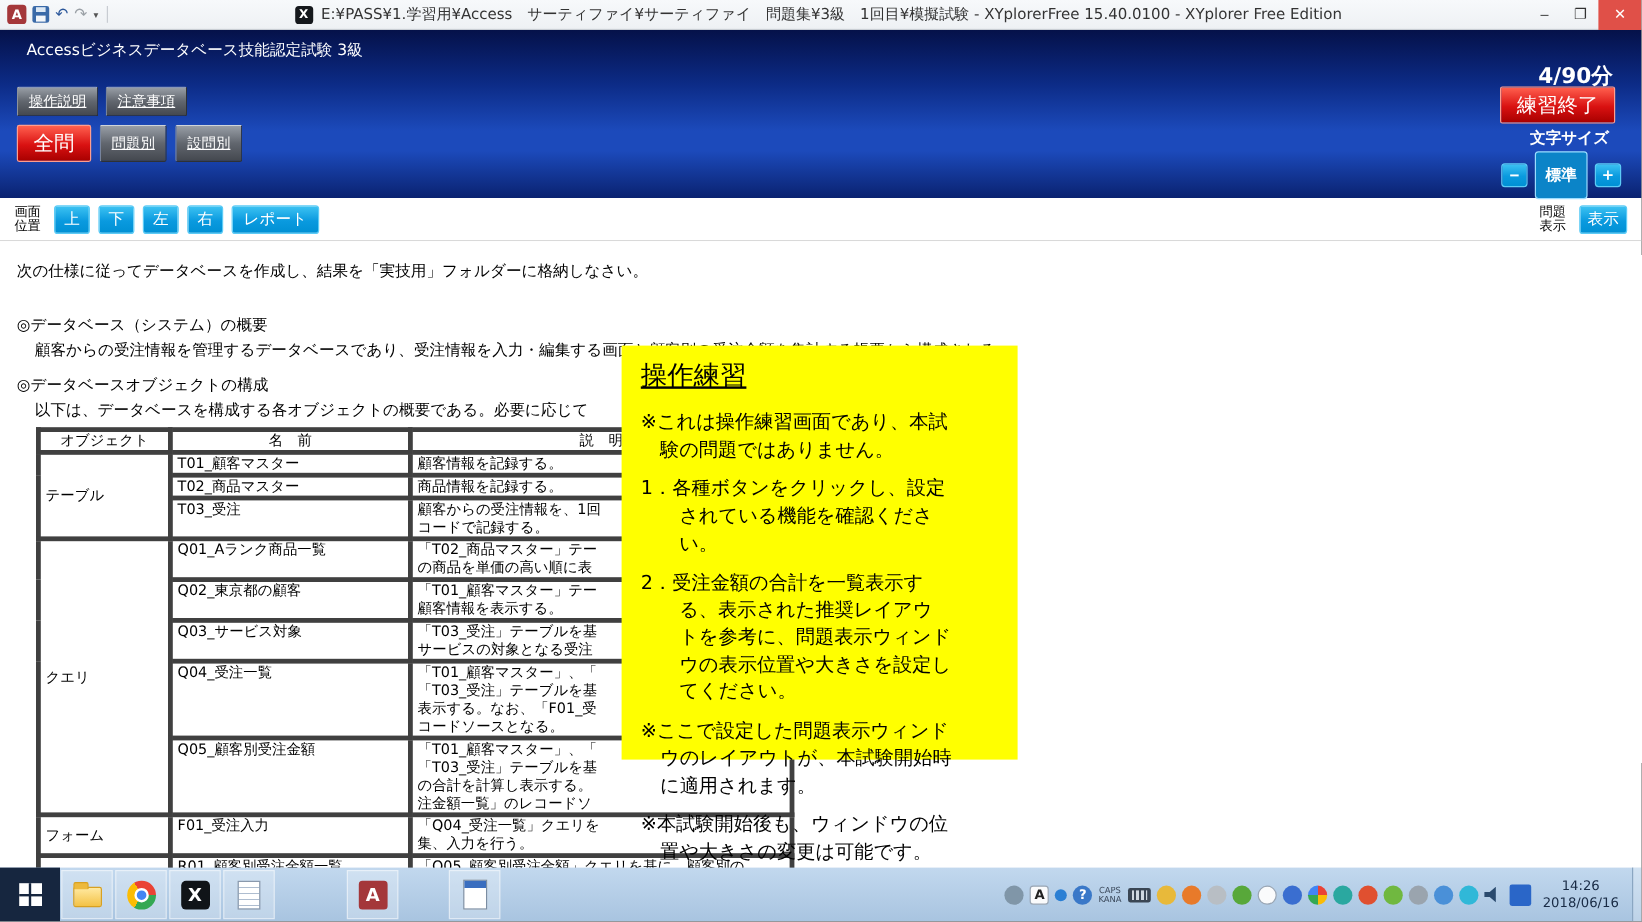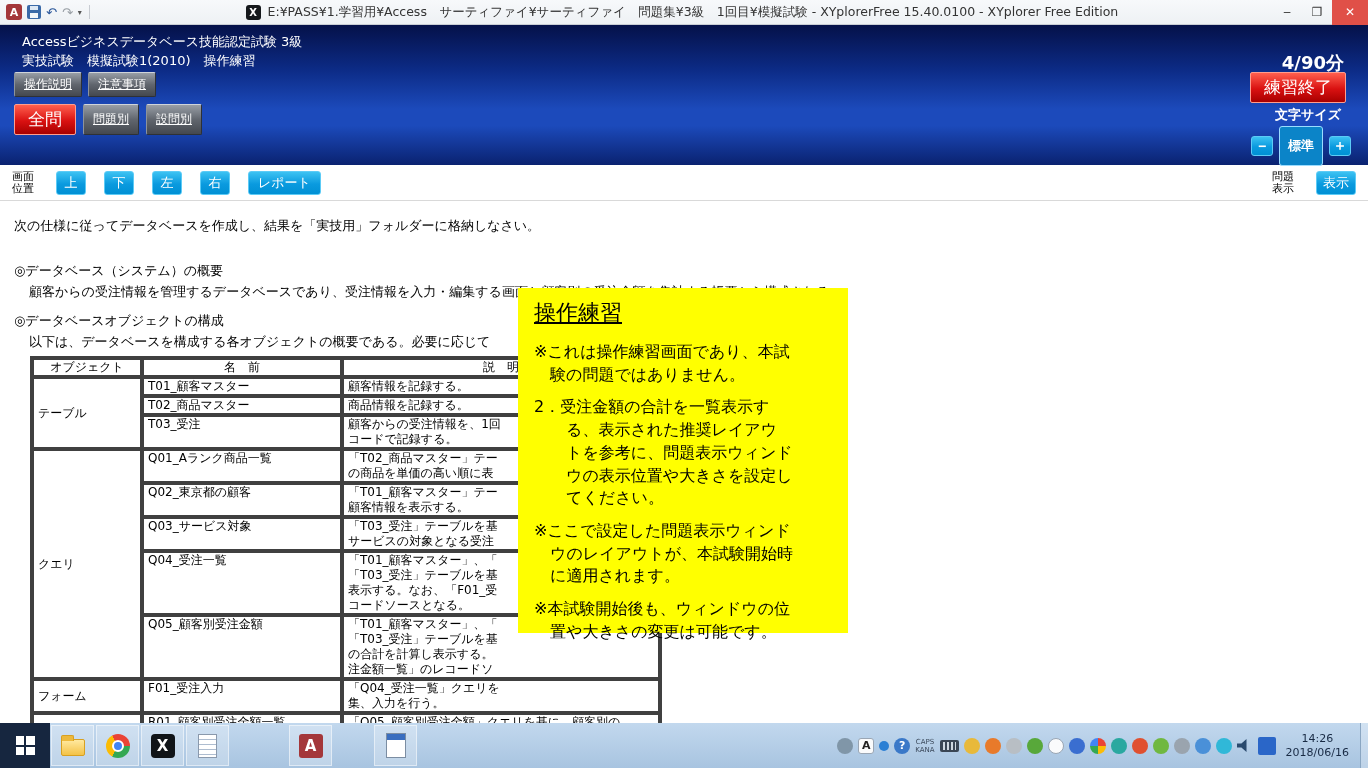--- a/index.html
+++ b/index.html
@@ -48,21 +48,21 @@
   .font-label { position:absolute; right:27px; top:81px; color:#fff; font-size:13px; font-weight:bold; }
   .font-btns { position:absolute; right:17px; top:101px; display:flex; gap:6px; align-items:center; }
   .cyan-btn { display:inline-flex; align-items:center; justify-content:center; color:#fff; font-size:13px;
               background:linear-gradient(180deg,#3cc2f2,#0a9adf 55%,#0090d4);
               border:1px solid #5ccbf6; border-radius:3px; cursor:pointer; }
   .fs-sq { width:22px; height:20px; font-size:14px; font-weight:bold; }
   .fs-std { height:40px; padding:16px 8px; background:#0b84c8; border-color:#9adcff; font-weight:bold; }
 
   
   .toolbar { height:36px; background:#fff; border-bottom:1px solid #d9d9d9; display:flex; align-items:center;
-             padding:0 12px; gap:18px; }
+             padding:0 12px; gap:7px; }
   .tb-label { width:26px; font-size:11px; line-height:12px; color:#000; word-break:break-all; }
   .tb-btn { min-width:30px; height:24px; padding:0 6px; }
   .tb-btn.wide { padding:0 9px; }
   .tb-spacer { flex:1; }
 
   
   .content { position:relative; height:522px; background:#fff; color:#000; font-size:13px; padding:16px 14px 0; }
   .para { margin:0 0 27px; }
   .sec-head { margin:0 0 3px; }
   .sec-text { margin:0 0 10px 15px; }
@@ -145,21 +145,20 @@
     </div>
     <div class="win-btns">
       <button class="win-btn">–</button>
       <button class="win-btn">❐</button>
       <button class="win-btn close">✕</button>
     </div>
   </div>
 
   <div class="header">
     <div class="exam-line l1">Accessビジネスデータベース技能認定試験 3級</div>
-    <div class="exam-line l2">実技試験　模擬試験1(2010)　操作練習</div>
     <div class="timer">4/90分</div>
 
     <div class="btn-row1">
       <button class="gray-btn">操作説明</button>
       <button class="gray-btn">注意事項</button>
     </div>
     <button class="red-btn end-btn">練習終了</button>
 
     <div class="btn-row2">
       <button class="red-btn">全問</button>
@@ -264,20 +263,23 @@
         <td class="desc">「Q05_顧客別受注金額」クエリを基に、顧客別の
 受注金額の合計を一覧表示する。</td>
       </tr>
     </tbody>
       </table>
 
     <div class="practice-panel">
       <div class="panel-title">操作練習</div>
       <div class="panel-item note">
         <span>※</span><span>これは操作練習画面であり、本試験の問題ではありません。</span>
+      </div>
+      <div class="panel-item step">
+        <span>1．</span><span>各種ボタンをクリックし、設定されている機能を確認ください。</span>
       </div>
       <div class="panel-item step">
         <span>2．</span><span>受注金額の合計を一覧表示する、表示された推奨レイアウトを参考に、問題表示ウィンドウの表示位置や大きさを設定してください。</span>
       </div>
       <div class="panel-item note">
         <span>※</span><span>ここで設定した問題表示ウィンドウのレイアウトが、本試験開始時に適用されます。</span>
       </div>
       <div class="panel-item note">
         <span>※</span><span>本試験開始後も、ウィンドウの位置や大きさの変更は可能です。</span>
       </div>

